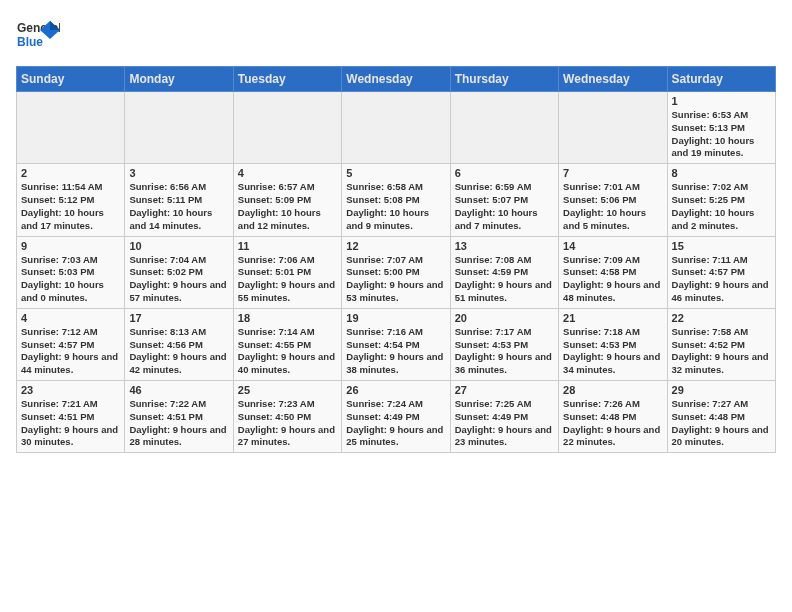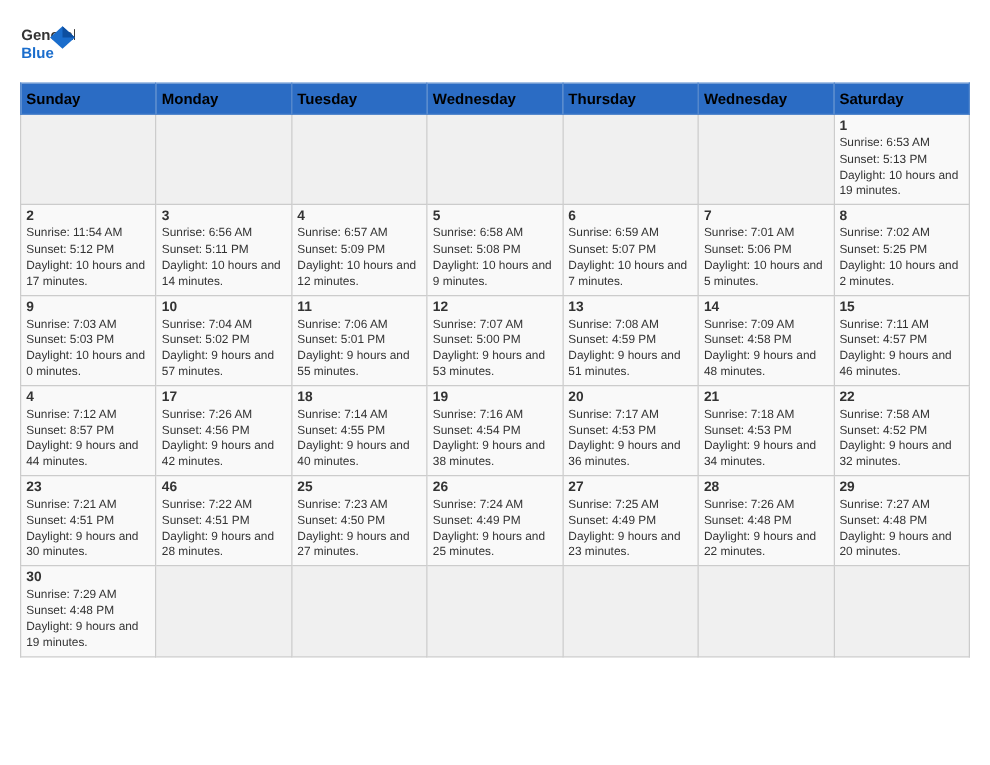--- a/index.html
+++ b/index.html
@@ -33,21 +33,21 @@
       font-size: 14px;
       color: #555;
     }
     .calendar {
       width: 100%;
       border-collapse: collapse;
       border: 1px solid #ccc;
     }
     .calendar th {
       background-color: #2b6cc4;
-      color: #000000;
+      color: #e5e5e5;
       font-size: 12px;
       font-weight: bold;
       padding: 5px 4px;
       text-align: left;
       border: 1px solid #5588cc;
     }
     .calendar td {
       width: 14.28%;
       vertical-align: top;
       border: 1px solid #ccc;
@@ -63,20 +63,21 @@
     .day-number {
       font-weight: bold;
       font-size: 11px;
       display: block;
       margin-bottom: 2px;
     }
     .day-info {
       font-size: 9.5px;
       line-height: 1.35;
       color: #333;
+      font-weight: bold;
     }
   </style>
 </head>
 <body>
 
 <div class="header">
   <div class="logo">
   <svg width="44" height="40" viewBox="0 0 44 40">
     <text x="1" y="16" font-size="12" font-weight="bold" fill="#333">General</text>
     <text x="1" y="30" font-size="12" font-weight="bold" fill="#1a6dcc">Blue</text>
@@ -202,26 +203,26 @@
           <span class="day-number">15</span>
           <div class="day-info">Sunrise: 7:11 AM
 Sunset: 4:57 PM
 Daylight: 9 hours and 46 minutes.</div>
         </td>
       </tr>
       <tr>
         <td>
           <span class="day-number">4</span>
           <div class="day-info">Sunrise: 7:12 AM
-Sunset: 8:57 PM
+Sunset: 4:57 PM
 Daylight: 9 hours and 44 minutes.</div>
         </td>
         <td>
           <span class="day-number">17</span>
-          <div class="day-info">Sunrise: 7:26 AM
+          <div class="day-info">Sunrise: 8:13 AM
 Sunset: 4:56 PM
 Daylight: 9 hours and 42 minutes.</div>
         </td>
         <td>
           <span class="day-number">18</span>
           <div class="day-info">Sunrise: 7:14 AM
 Sunset: 4:55 PM
 Daylight: 9 hours and 40 minutes.</div>
         </td>
         <td>
@@ -286,28 +287,14 @@
 Sunset: 4:48 PM
 Daylight: 9 hours and 22 minutes.</div>
         </td>
         <td>
           <span class="day-number">29</span>
           <div class="day-info">Sunrise: 7:27 AM
 Sunset: 4:48 PM
 Daylight: 9 hours and 20 minutes.</div>
         </td>
       </tr>
-      <tr>
-        <td>
-          <span class="day-number">30</span>
-          <div class="day-info">Sunrise: 7:29 AM
-Sunset: 4:48 PM
-Daylight: 9 hours and 19 minutes.</div>
-        </td>
-        <td class="empty"></td>
-        <td class="empty"></td>
-        <td class="empty"></td>
-        <td class="empty"></td>
-        <td class="empty"></td>
-        <td class="empty"></td>
-      </tr>
     </tbody>
 </table>
 
 </body></html>

